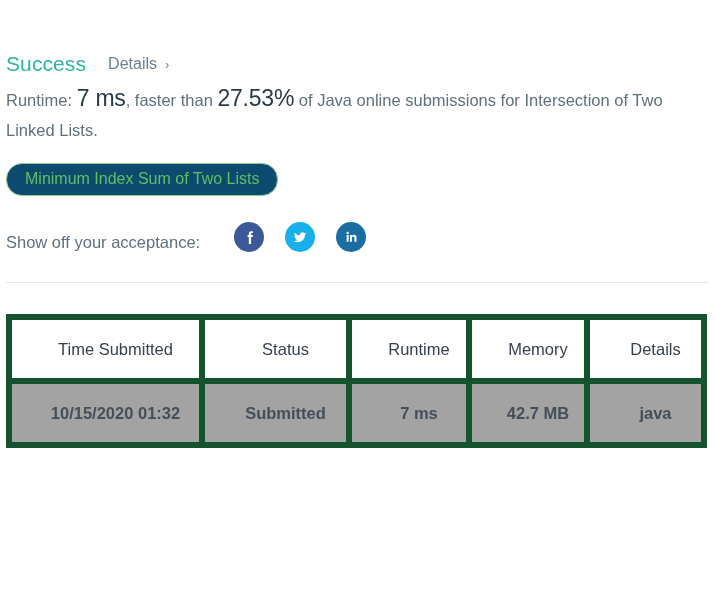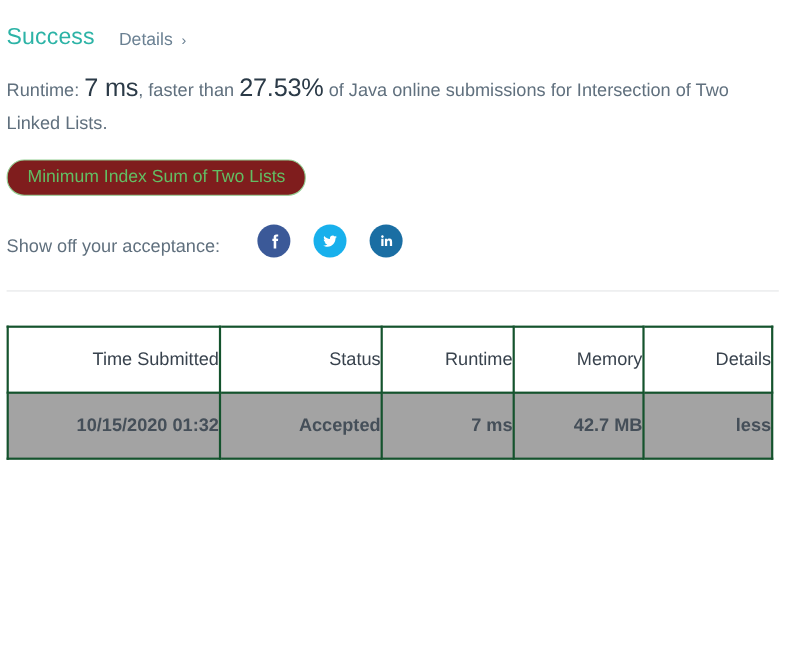--- a/index.html
+++ b/index.html
@@ -13,23 +13,24 @@
     font-family: "Liberation Sans", sans-serif;
     color: #5a6c7d;
     overflow: hidden;
     position: relative;
   }
   .page { padding: 0; }
 
   
   .header-row {
     display: flex;
-    align-items: flex-end;
+    align-items: center;
     padding: 8px 12px 0 6px;
     height: 38px;
+    margin-top: 37px;
   }
   .status-title {
     font-size: 21px;
     color: #2cb3a6;
     font-weight: 400;
     letter-spacing: 0.1px;
   }
   .details-link {
     margin-left: 22px;
     font-size: 16px;
@@ -47,21 +48,21 @@
 
   
   .stat-line {
     font-size: 16.5px;
     color: #60707e;
     line-height: 30px;
     padding: 0 14px 0 6px;
     max-width: 700px;
     margin-bottom: 4px;
   }
-  .stat-line.first { margin-top: 18px; }
+  .stat-line.first { }
   .stat-line.second { margin-top: 22px; }
   .big {
     font-size: 23px;
     color: #2b3a47;
     letter-spacing: -0.2px;
   }
 
   
   .next-label {
     font-size: 16.5px;
@@ -69,21 +70,21 @@
     padding-left: 6px;
     margin-top: 36px;
   }
   .pill-row {
     padding-left: 6px;
     margin-top: 18px;
   }
   .pill {
     display: inline-block;
     border: 1px solid #93cf93;
-    background: #7f1d1d;
+    background: #0c4a6e;
     color: #63bd63;
     border-radius: 16px;
     font-size: 16px;
     padding: 6px 18px 7px 18px;
     cursor: pointer;
   }
 
   
   .share-row {
     display: flex;
@@ -126,22 +127,22 @@
   .table-wrap {
     margin: 31px 0 0 6px;
     width: 695px;
   }
   table.subs {
     border-collapse: collapse;
     width: 695px;
     table-layout: fixed;
   }
   table.subs th, table.subs td {
-    border: 2px solid #14532d;
-    text-align: right;
+    border: 6px solid #14532d;
+    text-align: center;
     font-weight: 400;
     font-size: 16.5px;
     padding: 0 0 0 20px;
     height: 58px;
     vertical-align: middle;
     color: #3f4a55;
   }
   table.subs thead th { background: #ffffff; color: #38424d; }
   table.subs tbody td { background: #a3a3a3; color: #454f59; font-weight: bold; }
   td.accepted { color: #2cb3a6; }
@@ -213,22 +214,22 @@
           <th>Time Submitted</th>
           <th>Status</th>
           <th>Runtime</th>
           <th>Memory</th>
           <th>Details</th>
         </tr>
       </thead>
       <tbody>
         <tr>
           <td>10/15/2020 01:32</td>
-          <td class="accepted">Accepted</td>
+          <td class="accepted">Submitted</td>
           <td>7 ms</td>
           <td>42.7 MB</td>
-          <td>less</td>
+          <td>java</td>
         </tr>
       </tbody>
     </table>
   </div>
 
 </div>
 
 </body></html>

